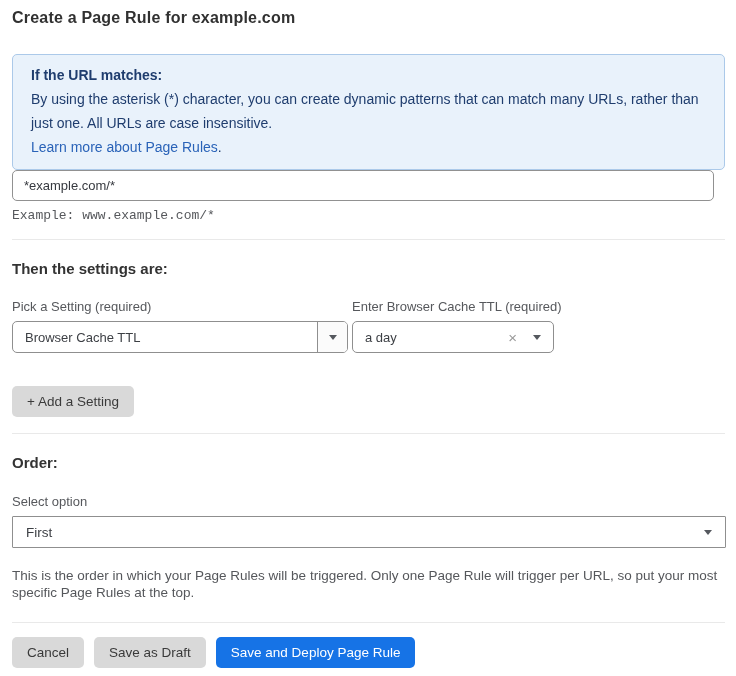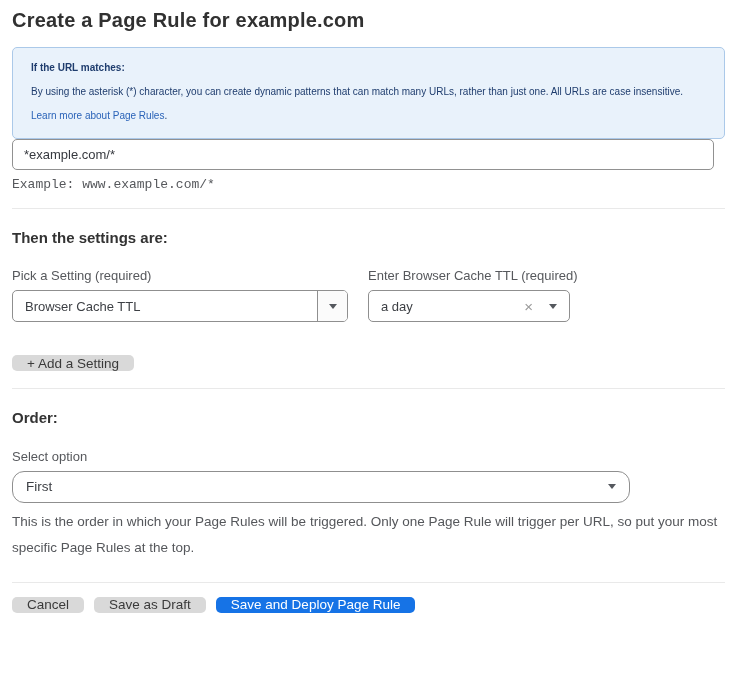--- a/index.html
+++ b/index.html
@@ -6,36 +6,36 @@
   html, body {
     width: 736px; height: 676px;
     background: #ffffff;
     font-family: "Liberation Sans", sans-serif;
     color: #303030;
     overflow: hidden;
   }
   .page { padding: 6px 11px 0 12px; }
 
   .page-title {
-    font-size: 20px;
+    font-size: 16px;
     font-weight: bold;
     color: #313131;
     letter-spacing: .2px;
     margin-top: 3px;
   }
 
   
   .info-box {
-    margin-top: 15px;
+    margin-top: 27px;
     background: #e9f2fb;
     border: 1px solid #abc9e9;
     border-radius: 5px;
     padding: 8px 18px 10px 18px;
     color: #1f3d6e;
-    font-size: 10px;
+    font-size: 14px;
     line-height: 24px;
   }
   .info-box .info-heading { font-weight: bold; }
   .info-box a.info-link {
     color: #2a63b8;
     cursor: pointer;
   }
   .info-box .info-suffix { color: #1f3d6e; }
 
   .field-label {
@@ -76,21 +76,21 @@
   .divider-2 { margin-top: 16px; }
   .divider-3 { margin-top: 21px; }
 
   .section-heading {
     font-size: 15px;
     font-weight: bold;
     color: #333333;
     margin-top: 20px;
   }
 
-  .settings-row { display: flex; gap: 20px; }
+  .settings-row { display: flex; gap: 4px; }
   .settings-col .field-label { margin-top: 22px; }
 
   
   .split-select {
     width: 336px; height: 32px;
     border: 1px solid #8f8f8f;
     border-radius: 5px;
     background: #fff;
     display: flex;
     align-items: stretch;
@@ -137,44 +137,44 @@
 
   .caret {
     width: 0; height: 0;
     border-left: 4px solid transparent;
     border-right: 4px solid transparent;
     border-top: 5px solid #55585e;
   }
 
   
   .wide-select {
-    width: 618px; height: 32px;
+    width: 714px; height: 32px;
     border: 1px solid #8f8f8f;
-    border-radius: 12px;
+    border-radius: 1px;
     background: #fff;
     display: flex; align-items: center;
     padding: 0 13px;
     cursor: pointer;
     margin-top: 0;
   }
   .wide-select .value { flex: 1; font-size: 13.5px; color: #3c3f44; }
 
   .order-helper {
     font-size: 13.5px;
     color: #55575b;
-    line-height: 26px;
-    margin-top: 6px;
+    line-height: 17px;
+    margin-top: 19px;
     max-width: 712px;
   }
 
   .btn {
     display: inline-flex;
     align-items: center;
     justify-content: center;
-    height: 16px;
+    height: 31px;
     border: none;
     border-radius: 5px;
     font-size: 13.5px;
     font-family: "Liberation Sans", sans-serif;
     cursor: pointer;
     padding: 0 15px;
   }
   .btn-gray { background: #d9d9d9; color: #3a3a3a; }
   .btn-blue { background: #1673e6; color: #ffffff; }
 

